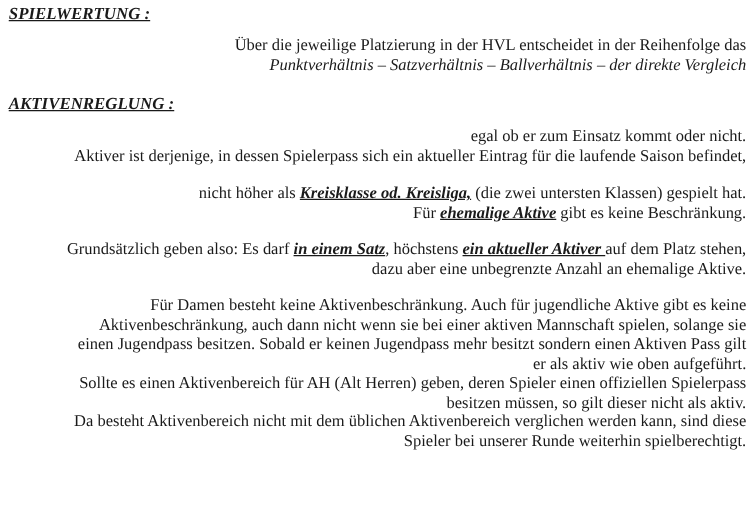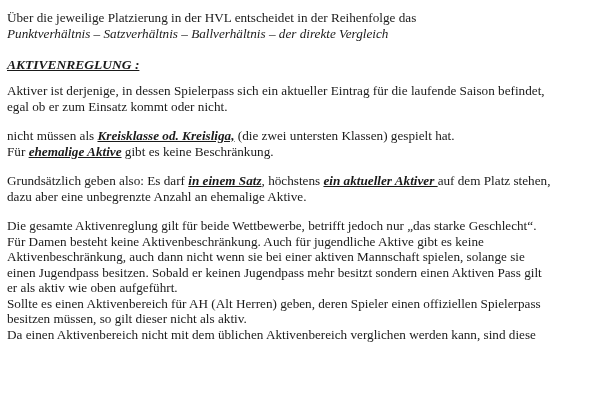--- a/index.html
+++ b/index.html
@@ -29,64 +29,65 @@
       text-decoration: underline;
       font-size: 13.5px;
       margin: 0;
       height: 18px;
       line-height: 18px;
     }
     .para {
       margin: 0;
       white-space: nowrap;
     }
-    .line { display: block; }
+    .line { display: block; text-align: right; }
     .bi { font-weight: normal; font-style: italic; }
     .biu { font-weight: bold; font-style: italic; text-decoration: underline; }
   </style>
 </head>
 <body>
 
 <div class="doc">
 
+  <div class="heading" style="margin-top:0px;">SPIELWERTUNG :</div>
   <div class="para" style="margin-top:8px;">
     <span class="line">Über die jeweilige Platzierung in der HVL entscheidet in der Reihenfolge das</span>
     <span class="line bi">Punktverhältnis – Satzverhältnis – Ballverhältnis  – der direkte Vergleich</span>
   </div>
 
   <div class="heading" style="margin-top:15px;">AKTIVENREGLUNG :</div>
 
   <div class="para" style="margin-top:9px;">
+    <span class="line">egal ob er zum Einsatz kommt oder nicht.</span>
     <span class="line">Aktiver ist derjenige, in dessen Spielerpass sich ein aktueller Eintrag für die laufende Saison befindet,</span>
-    <span class="line">egal ob er zum Einsatz kommt oder nicht.</span>
   </div>
 
   <div class="para" style="margin-top:14px;">
     <span class="line">
-      <span>nicht müssen als </span><span class="biu">Kreisklasse od. Kreisliga,</span><span> (die zwei untersten Klassen) gespielt hat.</span>
+      <span>nicht höher als </span><span class="biu">Kreisklasse od. Kreisliga,</span><span> (die zwei untersten Klassen) gespielt hat.</span>
     </span>
     <span class="line">
       <span>Für </span><span class="biu">ehemalige Aktive</span><span> gibt es keine Beschränkung.</span>
     </span>
   </div>
 
   <div class="para" style="margin-top:14px;">
     <span class="line">
       <span>Grundsätzlich geben also: Es darf </span><span class="biu">in einem Satz</span><span>, höchstens </span><span class="biu">ein aktueller Aktiver </span><span> auf dem Platz stehen,</span>
     </span>
     <span class="line">dazu aber eine unbegrenzte Anzahl an ehemalige Aktive.</span>
   </div>
 
   <div class="para" style="margin-top:14px;">
-    <span class="line">Die gesamte Aktivenreglung gilt für beide Wettbewerbe, betrifft jedoch nur „das starke Geschlecht“.</span>
     <span class="line">Für Damen besteht keine Aktivenbeschränkung. Auch für jugendliche Aktive gibt es keine</span>
     <span class="line">Aktivenbeschränkung, auch dann nicht wenn sie bei einer aktiven Mannschaft spielen, solange sie</span>
     <span class="line">einen Jugendpass besitzen. Sobald er keinen Jugendpass mehr besitzt sondern einen Aktiven Pass gilt</span>
     <span class="line">er als aktiv wie oben aufgeführt.</span>
   </div>
 
   <div class="para" style="">
     <span class="line">Sollte es einen Aktivenbereich für AH (Alt Herren) geben, deren Spieler einen offiziellen Spielerpass</span>
     <span class="line">besitzen müssen, so gilt dieser nicht als aktiv.</span>
-    <span class="line">Da einen Aktivenbereich nicht mit dem üblichen Aktivenbereich verglichen werden kann, sind diese</span>
+    <span class="line">Da besteht Aktivenbereich nicht mit dem üblichen Aktivenbereich verglichen werden kann, sind diese</span>
+    <span class="line">Spieler bei unserer Runde weiterhin spielberechtigt.</span>
   </div>
 
 </div>
 
 </body></html>

